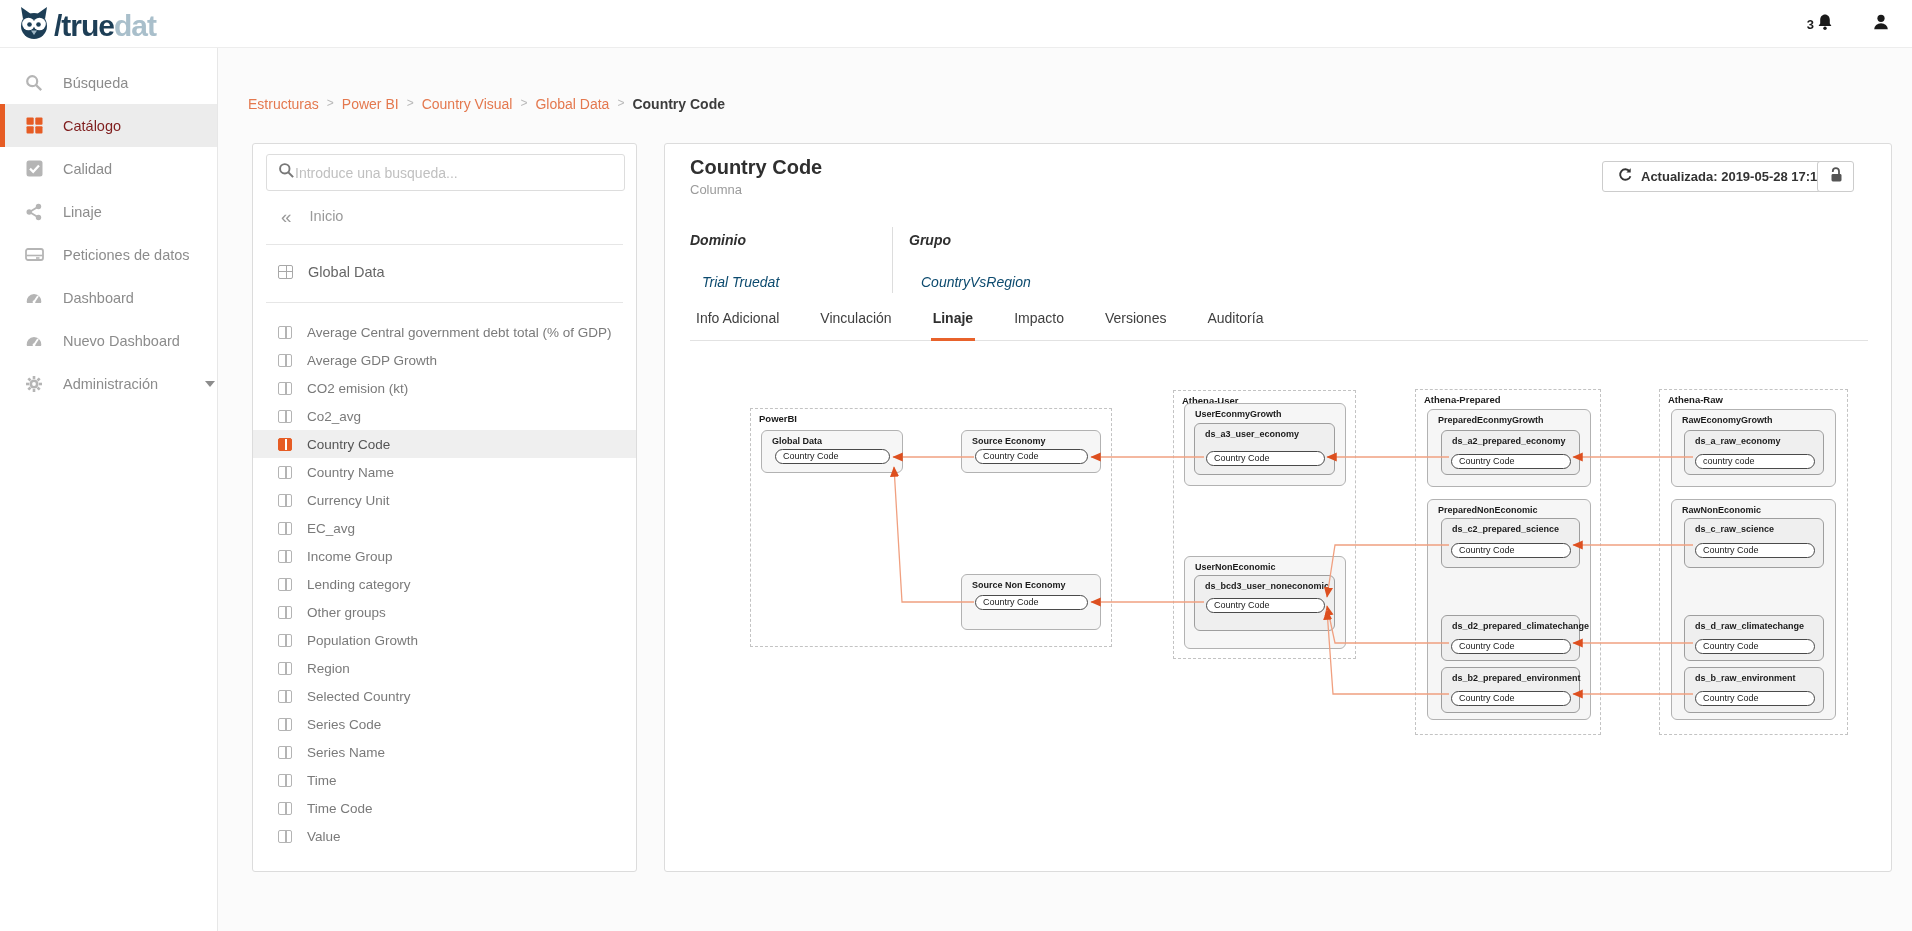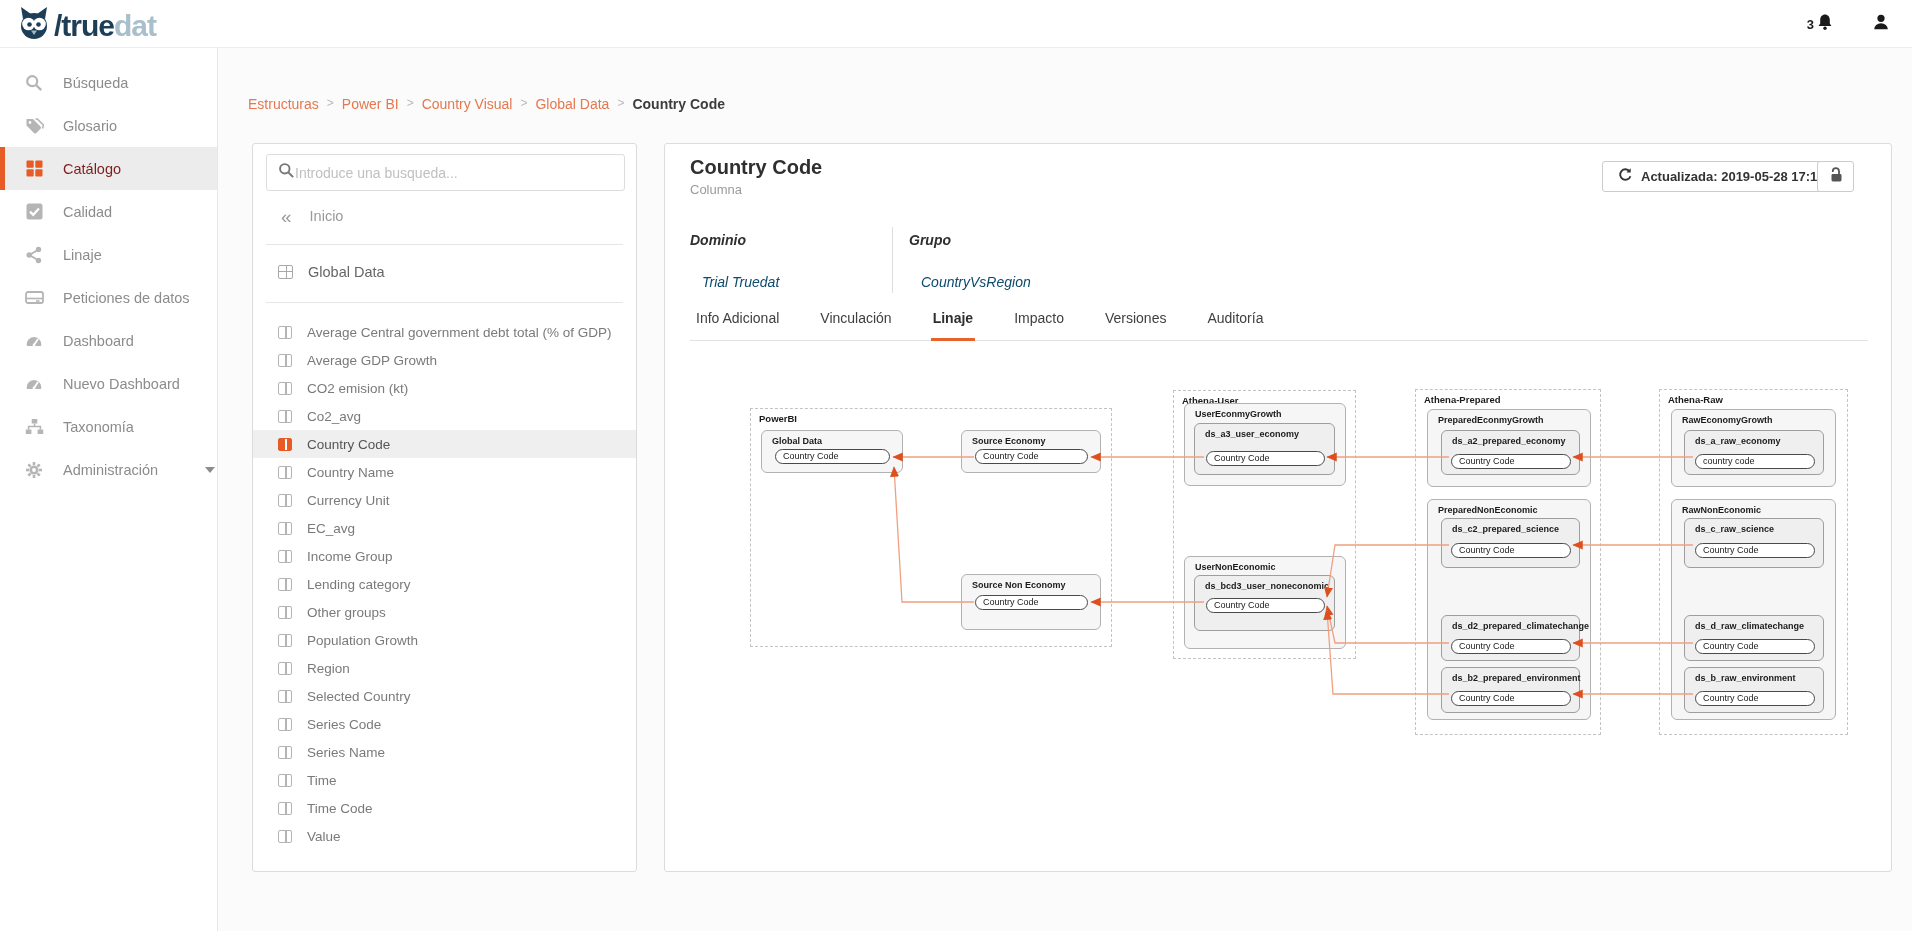--- a/index.html
+++ b/index.html
@@ -149,30 +149,20 @@
     <div class="nav-item">
       <span class="nav-ico">
         <svg width="18" height="18" viewBox="0 0 18 18">
             <circle cx="7.2" cy="7.2" r="5" fill="none" stroke="#b5b5b5" stroke-width="2.2"></circle>
             <line x1="11" y1="11" x2="16.2" y2="16.2" stroke="#b5b5b5" stroke-width="2.4"></line>
           </svg>
       </span>
       <span class="nav-label">Búsqueda</span>
     </div>
 
-    <div class="nav-item">
-      <span class="nav-ico">
-        <svg width="19" height="18" viewBox="0 0 19 18">
-            <path d="M1.5,2 h6.5 l7.5,7.5 a1.6,1.6 0 0 1 0,2.3 l-4.2,4.2 a1.6,1.6 0 0 1 -2.3,0 L1.5,8.5 z" fill="#b5b5b5"></path>
-            <circle cx="5" cy="5.5" r="1.4" fill="#ffffff"></circle>
-            <path d="M10.5,2 h1.8 l6.2,6.2 -1,3.2" fill="none" stroke="#b5b5b5" stroke-width="1.6"></path>
-          </svg>
-      </span>
-      <span class="nav-label">Glosario</span>
-    </div>
 
     <div class="nav-item active">
       <span class="nav-ico">
         <svg width="17" height="17" viewBox="0 0 17 17">
             <rect x="0.5" y="0.5" width="7.2" height="7.2" rx="1" fill="#e65c24"></rect>
             <rect x="9.3" y="0.5" width="7.2" height="7.2" rx="1" fill="#e65c24"></rect>
             <rect x="0.5" y="9.3" width="7.2" height="7.2" rx="1" fill="#e65c24"></rect>
             <rect x="9.3" y="9.3" width="7.2" height="7.2" rx="1" fill="#e65c24"></rect>
           </svg>
       </span>
@@ -228,31 +218,20 @@
       <span class="nav-ico">
         <svg width="18" height="16" viewBox="0 0 18 16">
             <path d="M2,13 a7.2,7.2 0 1 1 14,0 z" fill="#b5b5b5"></path>
             <line x1="9" y1="12" x2="13" y2="6" stroke="#ffffff" stroke-width="1.8"></line>
             <circle cx="9" cy="12" r="1.4" fill="#ffffff"></circle>
           </svg>
       </span>
       <span class="nav-label">Nuevo Dashboard</span>
     </div>
 
-    <div class="nav-item">
-      <span class="nav-ico">
-        <svg width="19" height="17" viewBox="0 0 19 17">
-            <rect x="6.7" y="1" width="5.6" height="4.5" fill="#b5b5b5"></rect>
-            <rect x="0.8" y="11.5" width="5.6" height="4.5" fill="#b5b5b5"></rect>
-            <rect x="12.6" y="11.5" width="5.6" height="4.5" fill="#b5b5b5"></rect>
-            <path d="M9.5,5.5 v3 M3.6,11.5 v-3 h11.8 v3" fill="none" stroke="#b5b5b5" stroke-width="1.6"></path>
-          </svg>
-      </span>
-      <span class="nav-label">Taxonomía</span>
-    </div>
 
     <div class="nav-item">
       <span class="nav-ico">
         <svg width="18" height="18" viewBox="0 0 18 18">
           <g stroke="#b5b5b5" stroke-width="2.6">
             <line x1="9" y1="1" x2="9" y2="4"></line>
               <line x1="9" y1="14" x2="9" y2="17"></line>
             <line x1="1" y1="9" x2="4" y2="9"></line>
               <line x1="14" y1="9" x2="17" y2="9"></line>
             <line x1="3.3" y1="3.3" x2="5.5" y2="5.5"></line>

